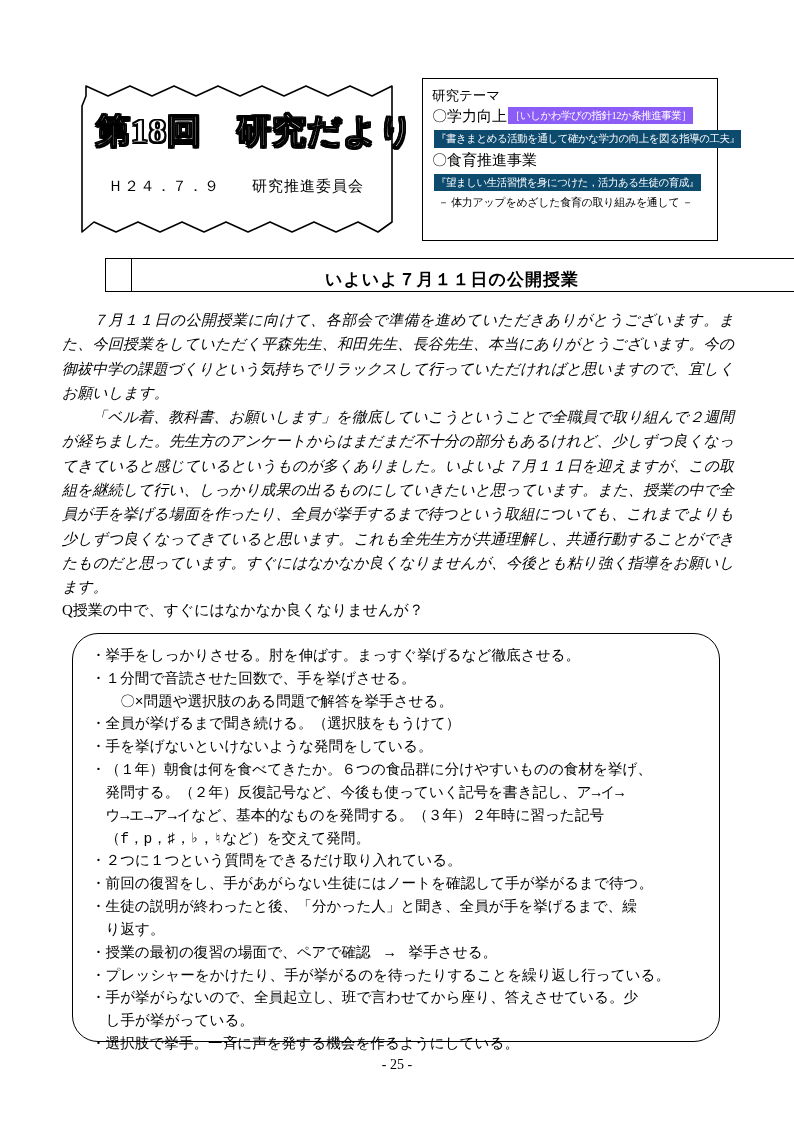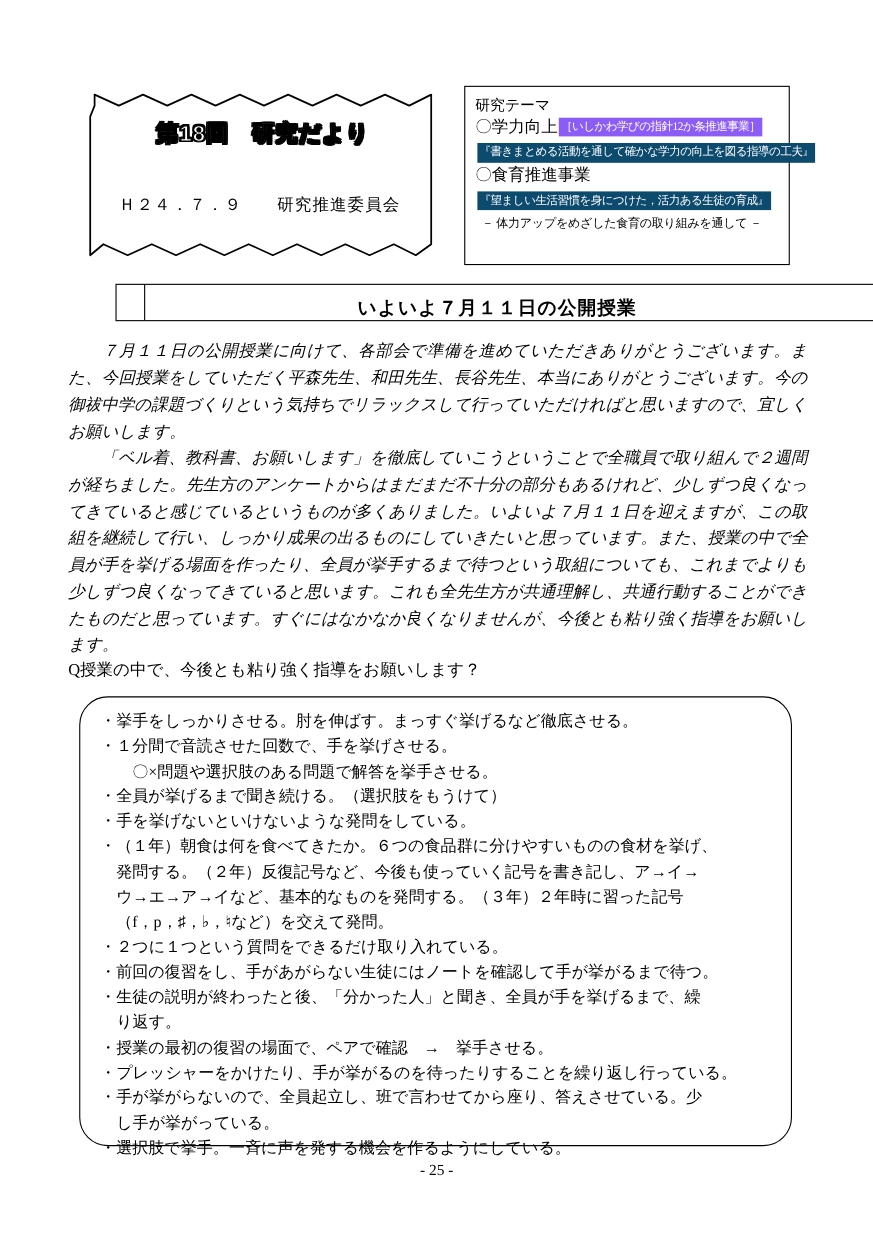--- a/index.html
+++ b/index.html
@@ -44,23 +44,23 @@
     position: absolute;
     left: 0;
     top: 0;
   }
   .banner-title {
     position: absolute;
     left: 18px;
     top: 26px;
     width: 286px;
     text-align: center;
-    font-family: Liberation Sans, sans-serif;
+    font-family: Liberation Serif, serif;
     font-weight: bold;
-    font-size: 20px;
+    font-size: 34px;
     letter-spacing: 1px;
     color: #ffffff;
     -webkit-text-stroke: 1px #000;
     text-shadow:
       -1.5px -1.5px 0 #000, 1.5px -1.5px 0 #000,
       -1.5px 1.5px 0 #000, 1.5px 1.5px 0 #000,
       0 -1.5px 0 #000, 0 1.5px 0 #000,
       -1.5px 0 0 #000, 1.5px 0 0 #000;
     white-space: nowrap;
   }
@@ -186,20 +186,21 @@
     padding: 11px 14px 0 18px;
   }
   .answer-list {
     font-size: 14.6px;
     line-height: 1.565;
   }
   .answer-list .li {
     margin: 0;
     padding: 0;
     white-space: pre-wrap;
+    font-family: Liberation Mono, monospace;
   }
 
   
   .footer {
     position: absolute;
     top: 1057px;
     left: 0;
     width: 794px;
     text-align: center;
     font-size: 14px;
@@ -240,21 +241,21 @@
   <div class="title-bar">
     <div class="title-bar-tab"></div>
     <div class="title-bar-text">いよいよ７月１１日の公開授業</div>
   </div>
 
   <div class="body-text">
     <p>　７月１１日の公開授業に向けて、各部会で準備を進めていただきありがとうございます。また、今回授業をしていただく平森先生、和田先生、長谷先生、本当にありがとうございます。今の御祓中学の課題づくりという気持ちでリラックスして行っていただければと思いますので、宜しくお願いします。</p>
     <p>　「ベル着、教科書、お願いします」を徹底していこうということで全職員で取り組んで２週間が経ちました。先生方のアンケートからはまだまだ不十分の部分もあるけれど、少しずつ良くなってきていると感じているというものが多くありました。いよいよ７月１１日を迎えますが、この取組を継続して行い、しっかり成果の出るものにしていきたいと思っています。また、授業の中で全員が手を挙げる場面を作ったり、全員が挙手するまで待つという取組についても、これまでよりも少しずつ良くなってきていると思います。これも全先生方が共通理解し、共通行動することができたものだと思っています。すぐにはなかなか良くなりませんが、今後とも粘り強く指導をお願いします。</p>
   </div>
 
-  <div class="question">Q授業の中で、今後とも粘り強く指導をお願いします？</div>
+  <div class="question">Q授業の中で、すぐにはなかなか良くなりませんが？</div>
 
   <div class="answer-box">
     <div class="answer-list">
       <div class="li">・挙手をしっかりさせる。肘を伸ばす。まっすぐ挙げるなど徹底させる。</div>
       <div class="li">・１分間で音読させた回数で、手を挙げさせる。
 　　〇×問題や選択肢のある問題で解答を挙手させる。</div>
       <div class="li">・全員が挙げるまで聞き続ける。（選択肢をもうけて）</div>
       <div class="li">・手を挙げないといけないような発問をしている。</div>
       <div class="li">・（１年）朝食は何を食べてきたか。６つの食品群に分けやすいものの食材を挙げ、
 　発問する。（２年）反復記号など、今後も使っていく記号を書き記し、ア→イ→

